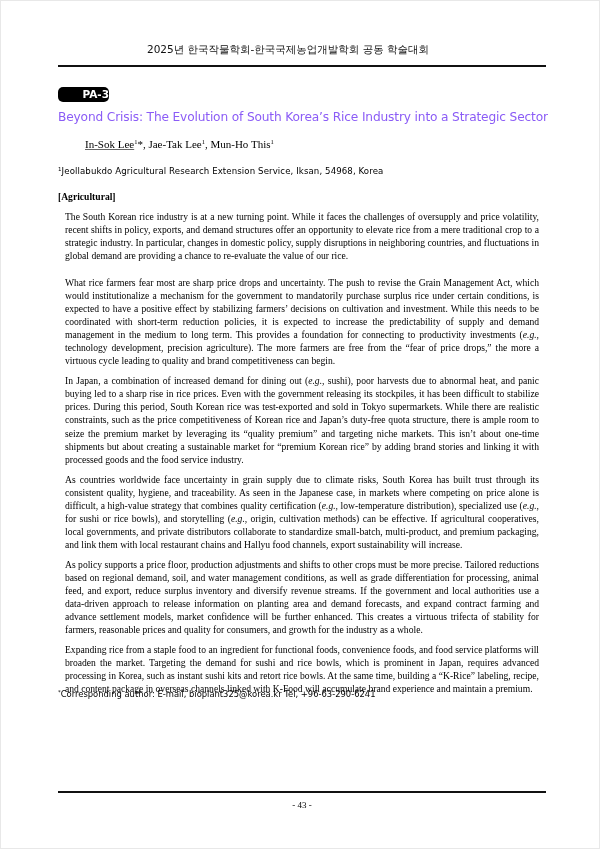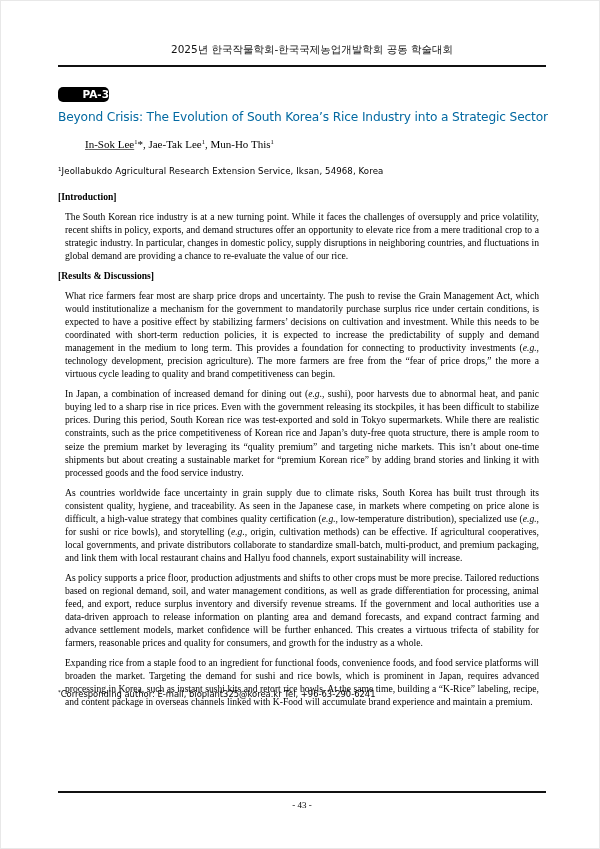--- a/index.html
+++ b/index.html
@@ -1,35 +1,35 @@
 <!DOCTYPE html>
 <html><head>
 <meta charset="utf-8">
 <style>
   html, body { margin: 0; padding: 0; }
   body {
     width: 600px; height: 849px; background: #ffffff; position: relative;
     overflow: hidden; box-sizing: border-box; border: 1px solid #e8e8e8;
   }
   .page-header {
-    position: absolute; left: 67px; width: 488px; top: 42px; text-align: center;
+    position: absolute; left: 43px; width: 488px; top: 42px; text-align: center;
     font-family: "DejaVu Sans", sans-serif; font-size: 10.5px; color: #111;
   }
   .rule-top {
     position: absolute; left: 57px; width: 488px; top: 64px; height: 2px; background: #111;
   }
   .badge {
     position: absolute; left: 57px; top: 86px; width: 51px; height: 15px;
     background: #000; color: #fff; border-radius: 5px;
     font-family: "DejaVu Sans", sans-serif; font-weight: bold; font-size: 10.5px;
     text-align: right; line-height: 15px;
   }
   .title {
     position: absolute; left: 57px; top: 109px; width: 500px;
-    font-family: "DejaVu Sans", sans-serif; font-size: 12.2px; color: #0369a1;
+    font-family: "DejaVu Sans", sans-serif; font-size: 12.2px; color: #8b5cf6;
     letter-spacing: -0.15px; white-space: nowrap;
   }
   .authors {
     position: absolute; left: 57px; top: 137px;
     font-family: "Liberation Serif", serif; font-size: 11px; color: #000; white-space: nowrap;
   }
   .authors .underlined { text-decoration: underline; text-decoration-color: #666; margin-left: 27px; }
   .authors sup { font-size: 6.5px; vertical-align: 4px; }
   .affil {
     position: absolute; left: 57px; top: 165px;
@@ -69,28 +69,27 @@
 
 <div class="title">Beyond Crisis: The Evolution of South Korea’s Rice Industry into a Strategic Sector</div>
 
 <div class="authors" id="authors"><span><span class="underlined">In-Sok Lee</span><sup>1</sup><span>*</span></span><span>, </span><span><span>Jae-Tak Lee</span><sup>1</sup></span><span>, </span><span><span>Mun-Ho This</span><sup>1</sup></span></div>
 
 <div class="affil">
   <sup>1</sup><span>Jeollabukdo Agricultural Research Extension Service, Iksan, 54968, Korea</span>
 </div>
 
 <div class="section sec-intro">
-  <h3>[Introduction]</h3>
+  <h3>[Agricultural]</h3>
   <div>
       <p>The South Korean rice industry is at a new turning point. While it faces the challenges of oversupply and price volatility, recent shifts in policy, exports, and demand structures offer an opportunity to elevate rice from a mere traditional crop to a strategic industry. In particular, changes in domestic policy, supply disruptions in neighboring countries, and fluctuations in global demand are providing a chance to re-evaluate the value of our rice.</p>
     </div>
 </div>
 
 <div class="section sec-results">
-  <h3>[Results &amp; Discussions]</h3>
   <div>
       <p>What rice farmers fear most are sharp price drops and uncertainty. The push to revise the Grain Management Act, which would institutionalize a mechanism for the government to mandatorily purchase surplus rice under certain conditions, is expected to have a positive effect by stabilizing farmers’ decisions on cultivation and investment. While this needs to be coordinated with short-term reduction policies, it is expected to increase the predictability of supply and demand management in the medium to long term. This provides a foundation for connecting to productivity investments (<i>e.g.</i>, technology development, precision agriculture). The more farmers are free from the “fear of price drops,” the more a virtuous cycle leading to quality and brand competitiveness can begin.</p>
       <p>In Japan, a combination of increased demand for dining out (<i>e.g.</i>, sushi), poor harvests due to abnormal heat, and panic buying led to a sharp rise in rice prices. Even with the government releasing its stockpiles, it has been difficult to stabilize prices. During this period, South Korean rice was test-exported and sold in Tokyo supermarkets. While there are realistic constraints, such as the price competitiveness of Korean rice and Japan’s duty-free quota structure, there is ample room to seize the premium market by leveraging its “quality premium” and targeting niche markets. This isn’t about one-time shipments but about creating a sustainable market for “premium Korean rice” by adding brand stories and linking it with processed goods and the food service industry.</p>
       <p>As countries worldwide face uncertainty in grain supply due to climate risks, South Korea has built trust through its consistent quality, hygiene, and traceability. As seen in the Japanese case, in markets where competing on price alone is difficult, a high-value strategy that combines quality certification (<i>e.g.</i>, low-temperature distribution), specialized use (<i>e.g.</i>, for sushi or rice bowls), and storytelling (<i>e.g.</i>, origin, cultivation methods) can be effective. If agricultural cooperatives, local governments, and private distributors collaborate to standardize small-batch, multi-product, and premium packaging, and link them with local restaurant chains and Hallyu food channels, export sustainability will increase.</p>
       <p>As policy supports a price floor, production adjustments and shifts to other crops must be more precise. Tailored reductions based on regional demand, soil, and water management conditions, as well as grade differentiation for processing, animal feed, and export, reduce surplus inventory and diversify revenue streams. If the government and local authorities use a data-driven approach to release information on planting area and demand forecasts, and expand contract farming and advance settlement models, market confidence will be further enhanced. This creates a virtuous trifecta of stability for farmers, reasonable prices and quality for consumers, and growth for the industry as a whole.</p>
       <p>Expanding rice from a staple food to an ingredient for functional foods, convenience foods, and food service platforms will broaden the market. Targeting the demand for sushi and rice bowls, which is prominent in Japan, requires advanced processing in Korea, such as instant sushi kits and retort rice bowls. At the same time, building a “K-Rice” labeling, recipe, and content package in overseas channels linked with K-Food will accumulate brand experience and maintain a premium.</p>
     </div>
 </div>
 
 <div class="corresp">

